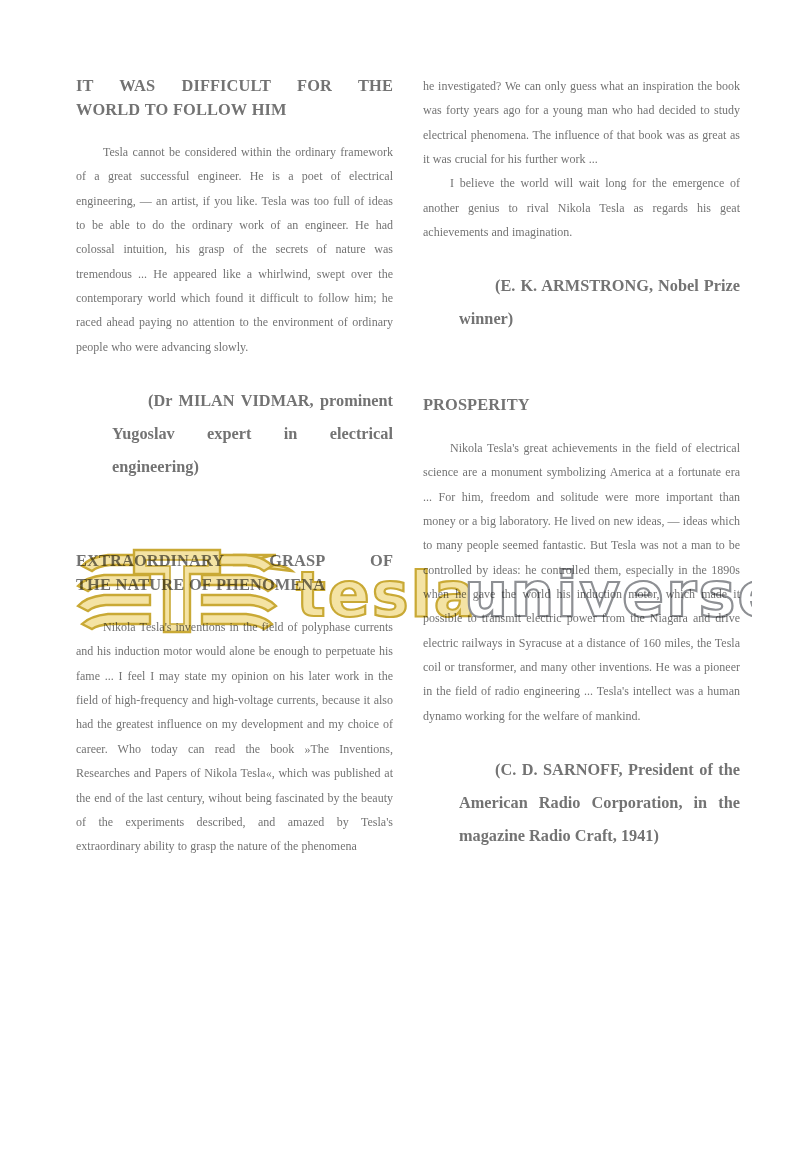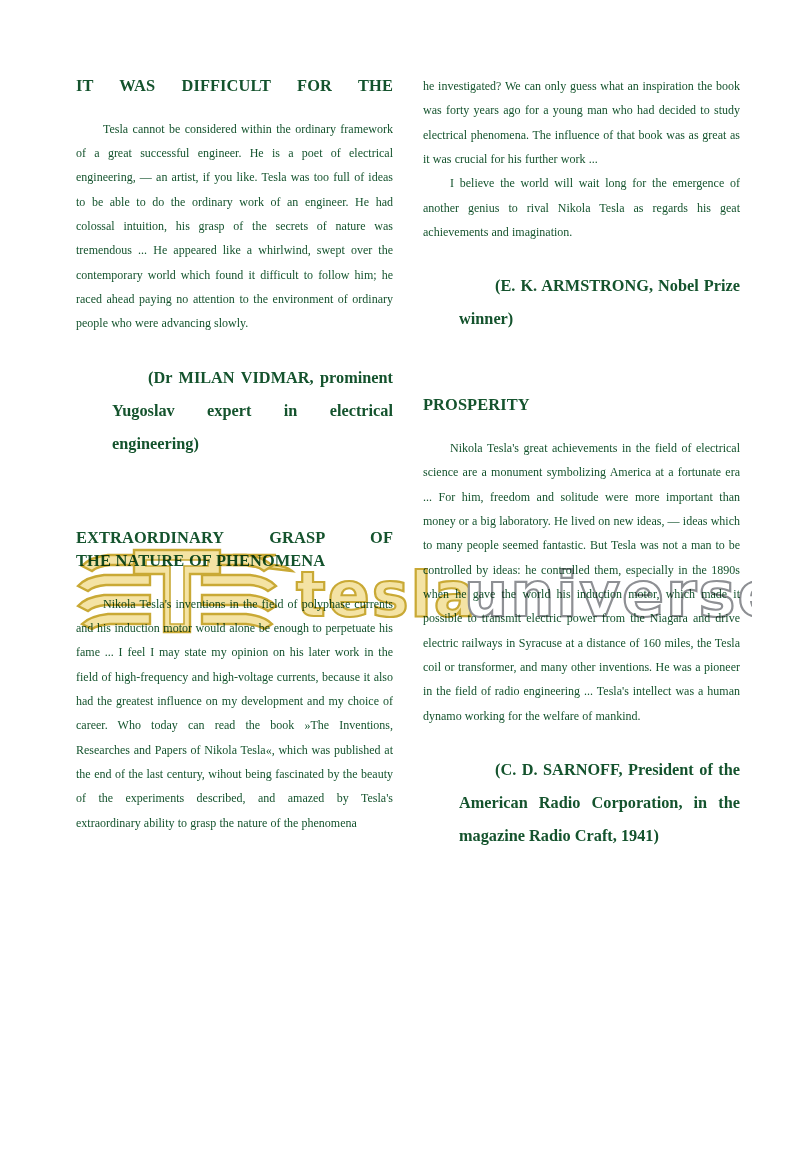--- a/index.html
+++ b/index.html
@@ -7,21 +7,21 @@
     padding: 0;
     background: #ffffff;
   }
   #page {
     position: relative;
     width: 800px;
     height: 1031px;
     background: #ffffff;
     overflow: hidden;
     font-family: "Liberation Serif", "DejaVu Serif", serif;
-    color: #14532d;
+    color: #737373;
   }
   #columns {
     position: absolute;
     left: 76px;
     top: 74px;
     width: 664px;
     height: 980px;
     display: flex;
     gap: 30px;
   }
@@ -94,20 +94,21 @@
 </head>
 <body>
 
 <div id="page">
 
   <div id="columns">
 
     <div class="column">
 
       <h2 class="section-heading spread">IT WAS DIFFICULT FOR THE</h2>
+      <h2 class="section-heading">WORLD TO FOLLOW HIM</h2>
 
       <div class="gap-s"></div>
 
       <p class="body-text">Tesla cannot be considered within the ordinary framework of a great successful engineer. He is a poet of electrical engineering, — an artist, if you like. Tesla was too full of ideas to be able to do the ordinary work of an engineer. He had colossal intuition, his grasp of the secrets of nature was tremendous ... He appeared like a whirlwind, swept over the contemporary world which found it difficult to follow him; he raced ahead paying no attention to the environment of ordinary people who were advancing slowly.</p>
 
       <div class="gap-m"></div>
 
       <p class="attribution">(Dr MILAN VIDMAR, prominent Yugoslav expert in electrical engineering)</p>
 
       <div class="gap-xxl"></div>

